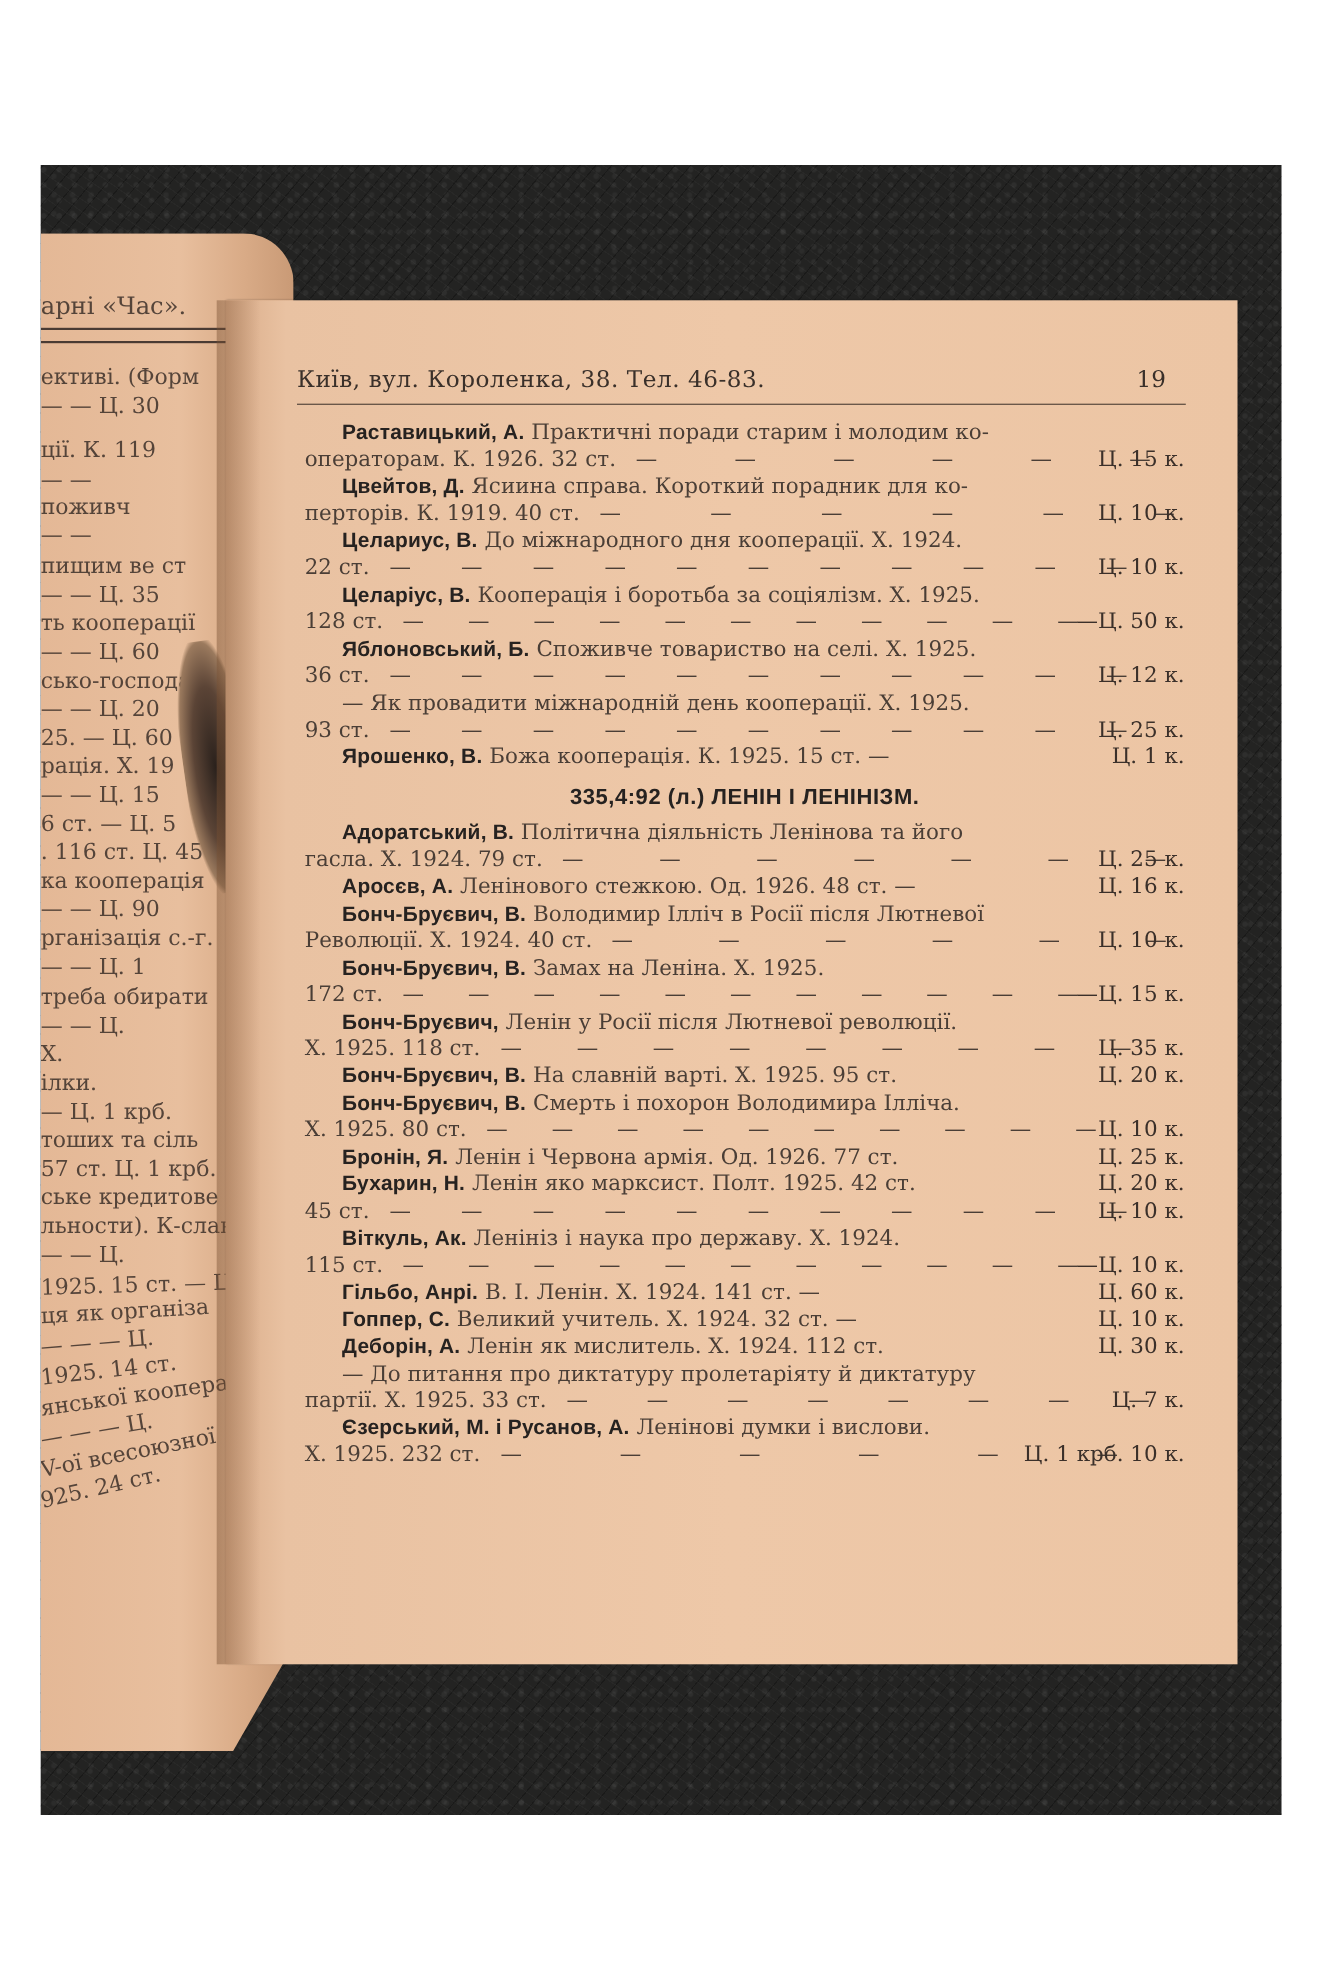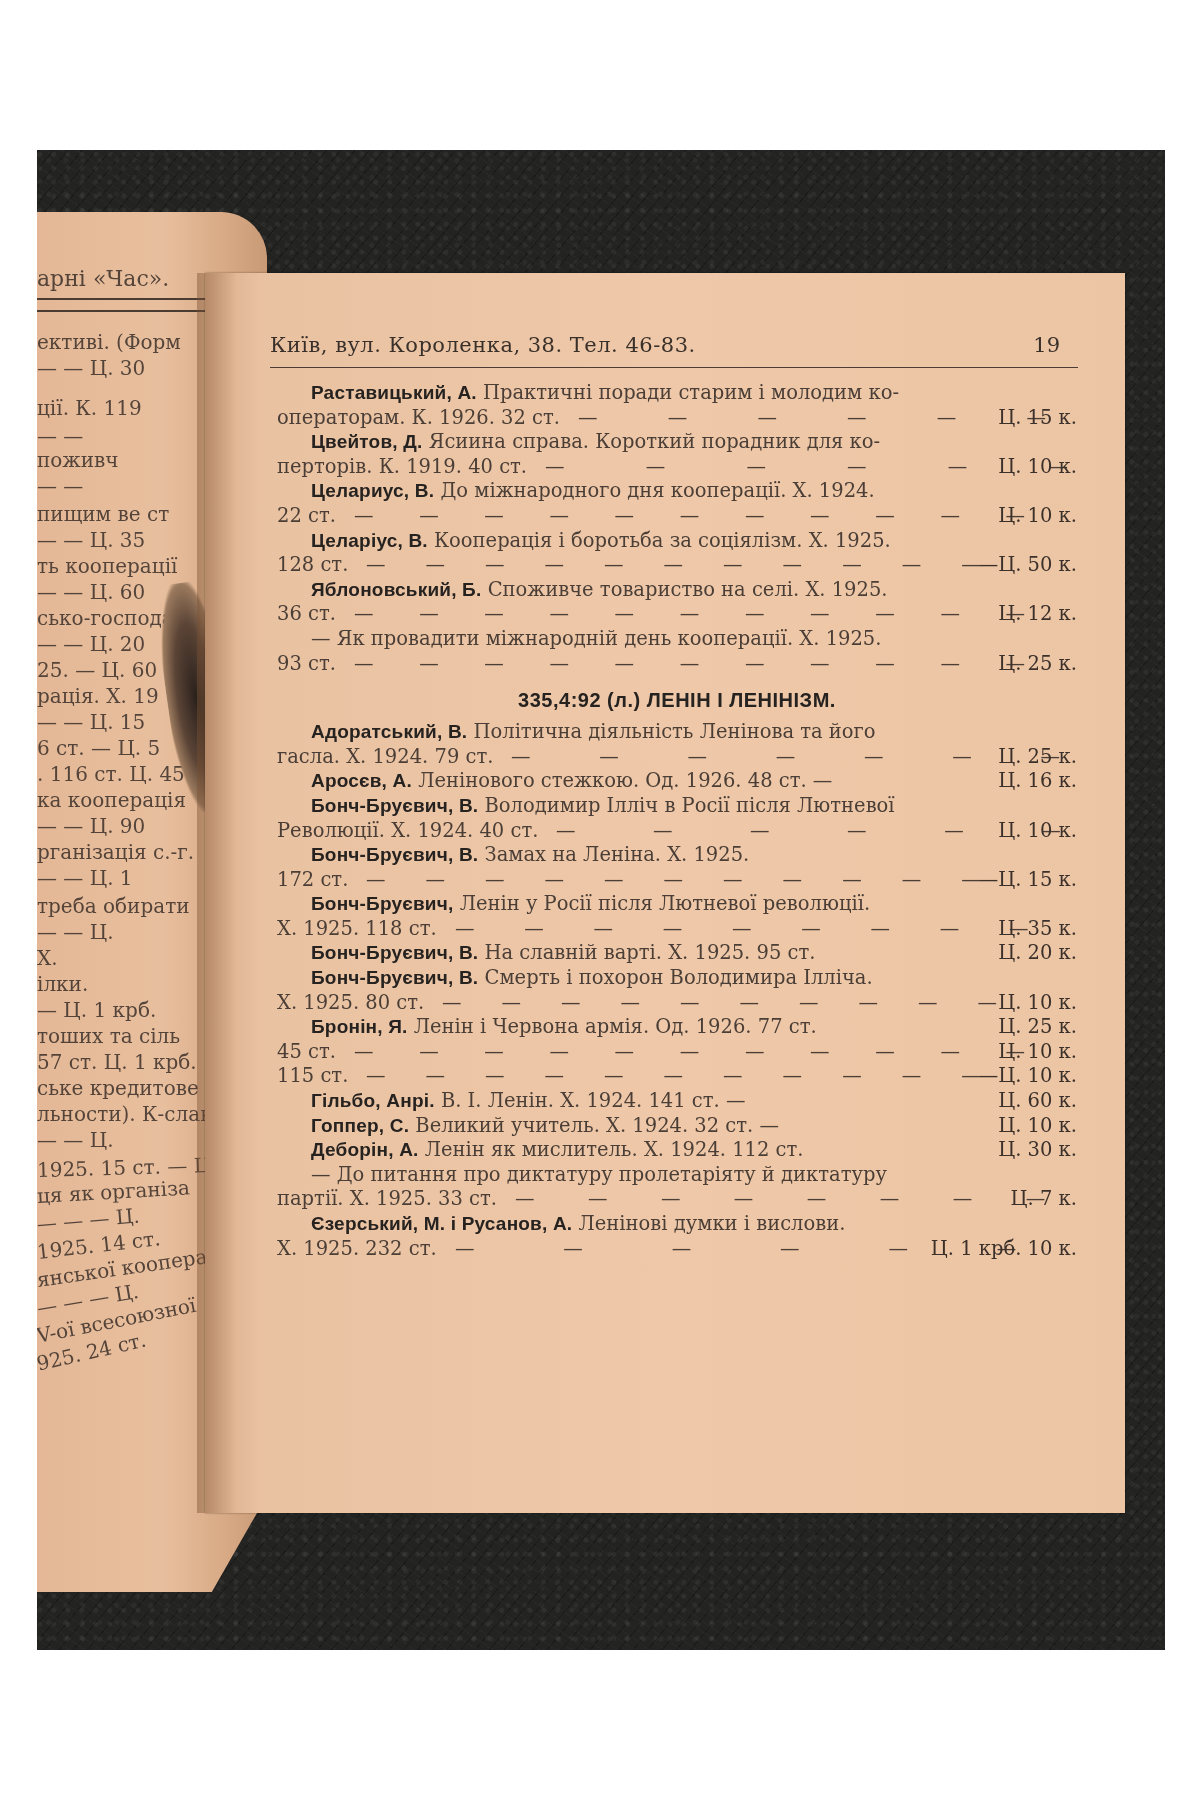--- a/index.html
+++ b/index.html
@@ -149,37 +149,40 @@
           <div class="line first"><span class="author">Цвейтов, Д.</span> <span class="txt">Ясиина справа. Короткий порадник для ко-</span></div>
           <div class="line"><span class="txt">перторів. К. 1919. 40 ст.</span><span class="dashes" style="left: 268px; letter-spacing: 37.5px;">— — — — — —</span><span class="price">Ц. 10 к.</span></div>
           <div class="line first"><span class="author">Целариус, В.</span> <span class="txt">До міжнародного дня кооперації. Х. 1924.</span></div>
           <div class="line"><span class="txt">22 ст.</span><span class="dashes" style="left: 77px; letter-spacing: 19.7273px;">— — — — — — — — — — —</span><span class="price">Ц. 10 к.</span></div>
           <div class="line first"><span class="author">Целаріус, В.</span> <span class="txt">Кооперація і боротьба за соціялізм. Х. 1925.</span></div>
           <div class="line"><span class="txt">128 ст.</span><span class="dashes" style="left: 89px; letter-spacing: 16.9091px;">— — — — — — — — — — —</span><span class="price">—Ц. 50 к.</span></div>
           <div class="line first"><span class="author">Яблоновський, Б.</span> <span class="txt">Споживче товариство на селі. Х. 1925.</span></div>
           <div class="line"><span class="txt">36 ст.</span><span class="dashes" style="left: 77px; letter-spacing: 19.7273px;">— — — — — — — — — — —</span><span class="price">Ц. 12 к.</span></div>
           <div class="line first"><span class="txt">— Як провадити міжнародній день кооперації. Х. 1925.</span></div>
           <div class="line"><span class="txt">93 ст.</span><span class="dashes" style="left: 77px; letter-spacing: 19.7273px;">— — — — — — — — — — —</span><span class="price">Ц. 25 к.</span></div>
+          <div class="line first"><span class="author">Ярошенко, В.</span> <span class="txt">Божа кооперація. К. 1925. 15 ст. —</span><span class="price">Ц. 1 к.</span></div>
         </div>
       <div class="section-title">335,4:92 (л.) ЛЕНІН І ЛЕНІНІЗМ.</div>
       <div id="entries-after">
           <div class="line first"><span class="author">Адоратський, В.</span> <span class="txt">Політична діяльність Ленінова та його</span></div>
           <div class="line"><span class="txt">гасла. Х. 1924. 79 ст.</span><span class="dashes" style="left: 234px; letter-spacing: 31.2857px;">— — — — — — —</span><span class="price">Ц. 25 к.</span></div>
           <div class="line first"><span class="author">Аросєв, А.</span> <span class="txt">Ленінового стежкою. Од. 1926. 48 ст. —</span><span class="price">Ц. 16 к.</span></div>
           <div class="line first"><span class="author">Бонч-Бруєвич, В.</span> <span class="txt">Володимир Ілліч в Росії після Лютневої</span></div>
           <div class="line"><span class="txt">Революції. Х. 1924. 40 ст.</span><span class="dashes" style="left: 279px; letter-spacing: 35.6667px;">— — — — — —</span><span class="price">Ц. 10 к.</span></div>
           <div class="line first"><span class="author">Бонч-Бруєвич,  В.</span> <span class="txt">   Замах   на   Леніна.   Х.   1925.</span></div>
           <div class="line"><span class="txt">172 ст.</span><span class="dashes" style="left: 89px; letter-spacing: 16.9091px;">— — — — — — — — — — —</span><span class="price">—Ц. 15 к.</span></div>
           <div class="line first"><span class="author">Бонч-Бруєвич,</span> <span class="txt">Ленін у Росії після Лютневої революції.</span></div>
           <div class="line"><span class="txt">Х. 1925. 118 ст.</span><span class="dashes" style="left: 178px; letter-spacing: 21.7778px;">— — — — — — — — —</span><span class="price">Ц. 35 к.</span></div>
           <div class="line first"><span class="author">Бонч-Бруєвич, В.</span> <span class="txt">На славній варті. Х. 1925. 95 ст.</span><span class="price">Ц. 20 к.</span></div>
           <div class="line first"><span class="author">Бонч-Бруєвич, В.</span> <span class="txt">Смерть і похорон Володимира Ілліча.</span></div>
           <div class="line"><span class="txt">Х. 1925. 80 ст.</span><span class="dashes" style="left: 165px; letter-spacing: 16.9px;">— — — — — — — — — —</span><span class="price">Ц. 10 к.</span></div>
           <div class="line first"><span class="author">Бронін, Я.</span> <span class="txt">Ленін і Червона армія. Од. 1926. 77 ст.</span><span class="price">Ц. 25 к.</span></div>
+          <div class="line first"><span class="author">Бухарин, Н.</span> <span class="txt">Ленін яко марксист. Полт. 1925. 42 ст.</span><span class="price">Ц. 20 к.</span></div>
           <div class="line"><span class="txt">45 ст.</span><span class="dashes" style="left: 77px; letter-spacing: 19.7273px;">— — — — — — — — — — —</span><span class="price">Ц. 10 к.</span></div>
+          <div class="line first"><span class="author">Віткуль, Ак.</span> <span class="txt">Ленініз і наука про державу. Х. 1924.</span></div>
           <div class="line"><span class="txt">115 ст.</span><span class="dashes" style="left: 89px; letter-spacing: 16.9091px;">— — — — — — — — — — —</span><span class="price">—Ц. 10 к.</span></div>
           <div class="line first"><span class="author">Гільбо, Анрі.</span> <span class="txt">В. І. Ленін. Х. 1924. 141 ст.   —</span><span class="price">Ц. 60 к.</span></div>
           <div class="line first"><span class="author">Гоппер, С.</span> <span class="txt">Великий учитель. Х. 1924. 32 ст. —</span><span class="price">Ц. 10 к.</span></div>
           <div class="line first"><span class="author">Деборін, А.</span> <span class="txt">Ленін як мислитель. Х. 1924. 112 ст.</span><span class="price">Ц. 30 к.</span></div>
           <div class="line first"><span class="txt">— До питання про диктатуру пролетаріяту й диктатуру</span></div>
           <div class="line"><span class="txt">партії. Х. 1925. 33 ст.</span><span class="dashes" style="left: 238px; letter-spacing: 23.625px;">— — — — — — — —</span><span class="price">Ц. 7 к.</span></div>
           <div class="line first"><span class="author">Єзерський, М. і Русанов, А.</span> <span class="txt">Ленінові думки і вислови.</span></div>
           <div class="line"><span class="txt">Х. 1925. 232 ст.</span><span class="dashes" style="left: 178px; letter-spacing: 41.3333px;">— — — — — —</span><span class="price">Ц. 1 крб. 10 к.</span></div>
         </div>
     </div>

